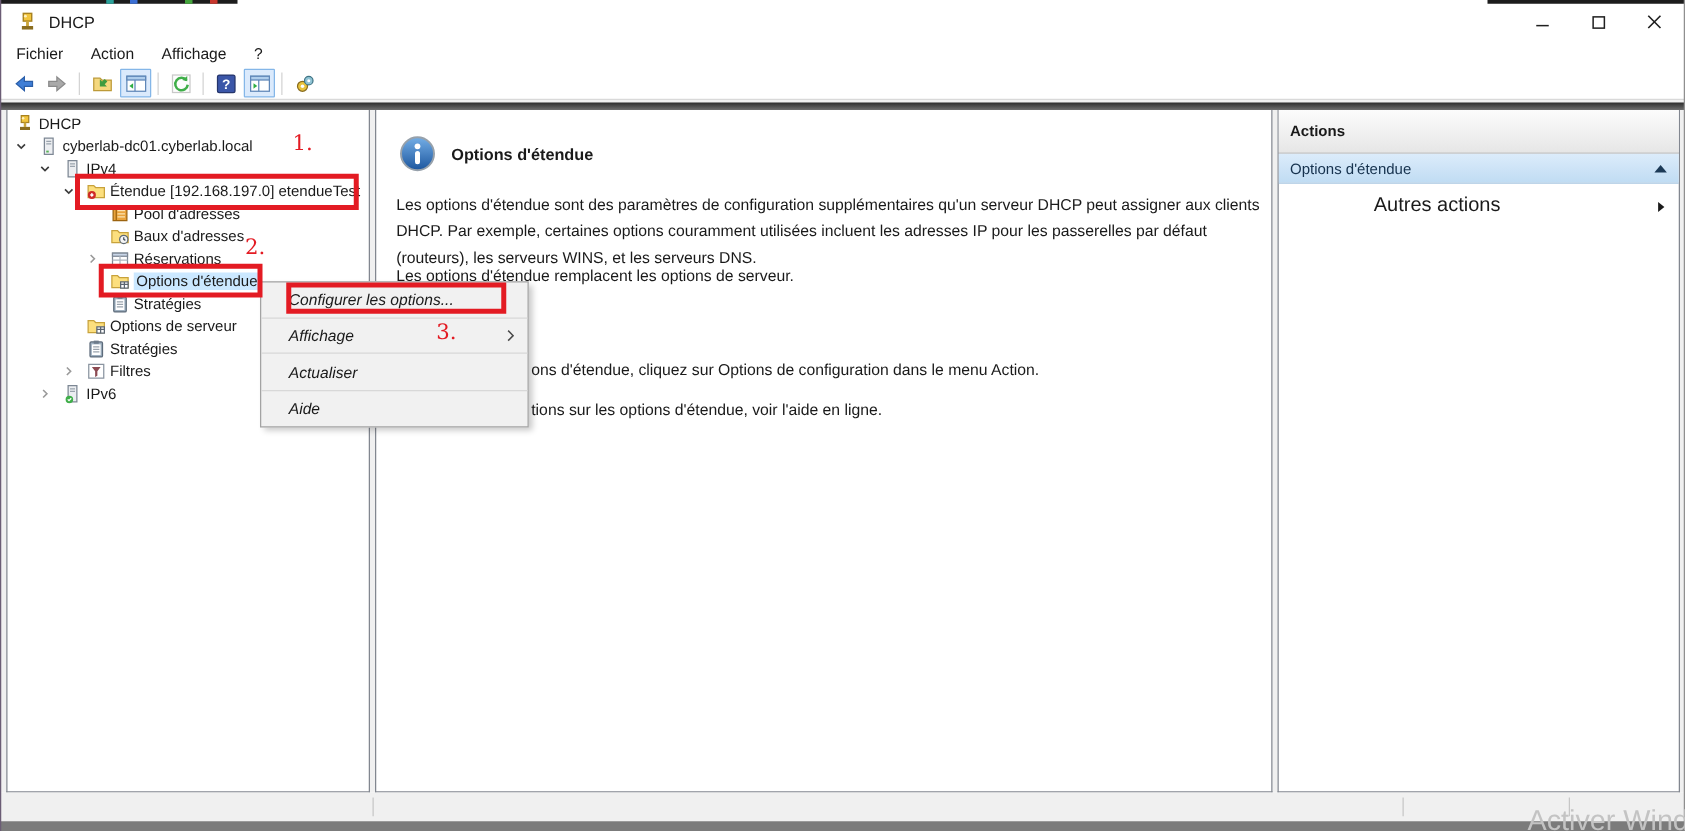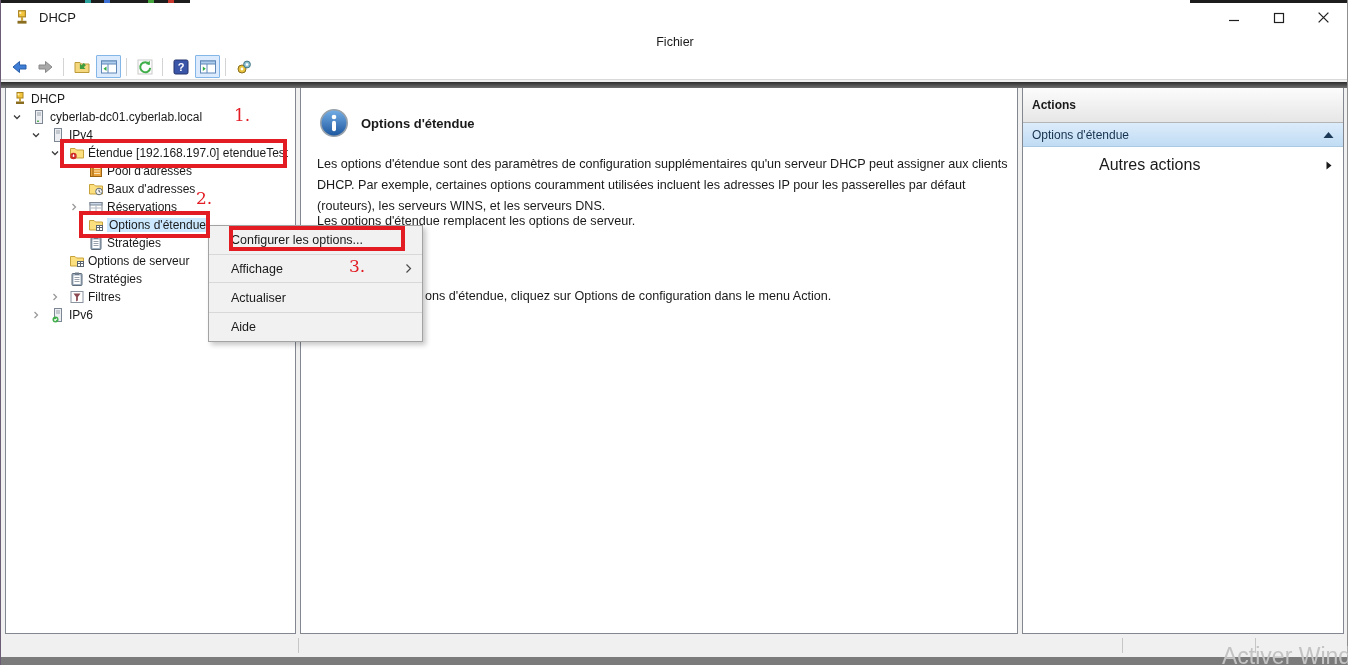--- a/index.html
+++ b/index.html
@@ -18,21 +18,21 @@
   
   .titlebar { position:absolute; top:3px; left:0; width:1348px; height:29px; background:#fff;
     display:flex; align-items:center; }
   .titlebar .app-ic { margin-left:13px; width:18px; height:18px; }
   .titlebar .ttl { margin-left:8px; font-size:13px; }
   .wbtns { position:absolute; right:2px; top:0; height:29px; display:flex; }
   .wbtn { width:45px; height:29px; display:flex; align-items:center; justify-content:center; }
 
   
   .menubar { position:absolute; top:32px; left:0; width:1348px; height:22px; background:#fff;
-    display:flex; align-items:center; font-size:12.5px;flex-direction:column; }
+    display:flex; align-items:center; font-size:12.5px; }
   .menu-item { padding:3px 11px; }
   .menu-item:first-child { margin-left:2px; }
 
   
   .toolbar { position:absolute; top:54px; left:0; width:1348px; height:26px; background:#fff;
     border-bottom:1px solid #d9d9d9; display:flex; align-items:center; padding-left:5px; }
   .tb-btn { width:25px; height:23px; display:flex; align-items:center; justify-content:center;
     border:1px solid transparent; border-radius:1px; margin:0 1px; }
   .tb-btn.active { background:#dbeafc; border-color:#84b6e8; }
   .tb-sep { width:1px; height:18px; background:#d4d4d4; margin:0 4px; }
@@ -66,21 +66,21 @@
     display:flex; align-items:center; padding-left:9px; font-size:12px; font-weight:bold; }
   .a-group { height:24px; background:linear-gradient(#dcecfb,#c0dcf3); border-bottom:1px solid #a9c8e2;
     display:flex; align-items:center; padding:0 9px; font-size:12px; color:#16324e; }
   .a-group .sp { flex:1; }
   .a-item { height:24px; display:flex; align-items:center; padding:0 11px 0 76px; font-size:16px; margin-top:6px; }
   .a-item .sp { flex:1; }
 
   
   .ctx { position:absolute; left:208px; top:225px; width:215px; background:#f1f1f1;
     border:1px solid #a3a3a3; box-shadow:3px 3px 5px rgba(0,0,0,.22); z-index:5; font-size:12.5px; }
-  .ctx-item { height:28px; display:flex; align-items:center; padding:0 10px 0 22px; }
+  .ctx-item { height:28px; display:flex; align-items:center; padding:0 10px 0 22px;font-style:italic; }
   .ctx-sep { height:1px; background:#d8d8d8; }
   .ctx .sp { flex:1; }
 
   
   .statusbar { position:absolute; top:634px; left:0; width:1348px; height:23px; background:#f0f0f0; }
   .st-sep { position:absolute; top:4px; width:1px; height:15px; background:#c6c6c6; }
   .btm { position:absolute; top:657px; left:0; width:1348px; height:8px; background:#7b7b7b; }
 
   
   .rbox { position:absolute; border:4px solid #e31b23; z-index:10; }
@@ -364,20 +364,21 @@
             </linearGradient>
           </defs>
         <circle cx="15" cy="15" r="13.2" fill="url(#ig)" stroke="#97a1ab" stroke-width="1.6"></circle>
         <circle cx="15" cy="9" r="2.3" fill="#fff"></circle>
         <rect x="13" y="12.8" width="4" height="10.5" rx="2" fill="#fff"></rect>
       </svg>
       <div class="c-head">Options d'étendue</div>
       <div class="c-p" style="top:66px;">Les options d'étendue sont des paramètres de configuration supplémentaires qu'un serveur DHCP peut assigner aux clients DHCP. Par exemple, certaines options couramment utilisées incluent les adresses IP pour les passerelles par défaut (routeurs), les serveurs WINS, et les serveurs DNS.</div>
       <div class="c-p" style="top:123px;">Les options d'étendue remplacent les options de serveur.</div>
       <div class="c-frag" style="left:124px; top:156px;">ons d'étendue, cliquez sur Options de configuration dans le menu Action.</div>
+      <div class="c-frag" style="left:124px; top:188px;">tions sur les options d'étendue, voir l'aide en ligne.</div>
     </div>
 
     <div class="pane pane-actions">
       <div class="a-head">Actions</div>
       <div class="a-group">
         <span>Options d'étendue</span>
         <span class="sp"></span>
         <svg width="11" height="8" viewBox="0 0 11 8">
             <path d="M5.5 1 L10.5 7 H0.5 Z" fill="#1c3a57"></path>
           </svg>

